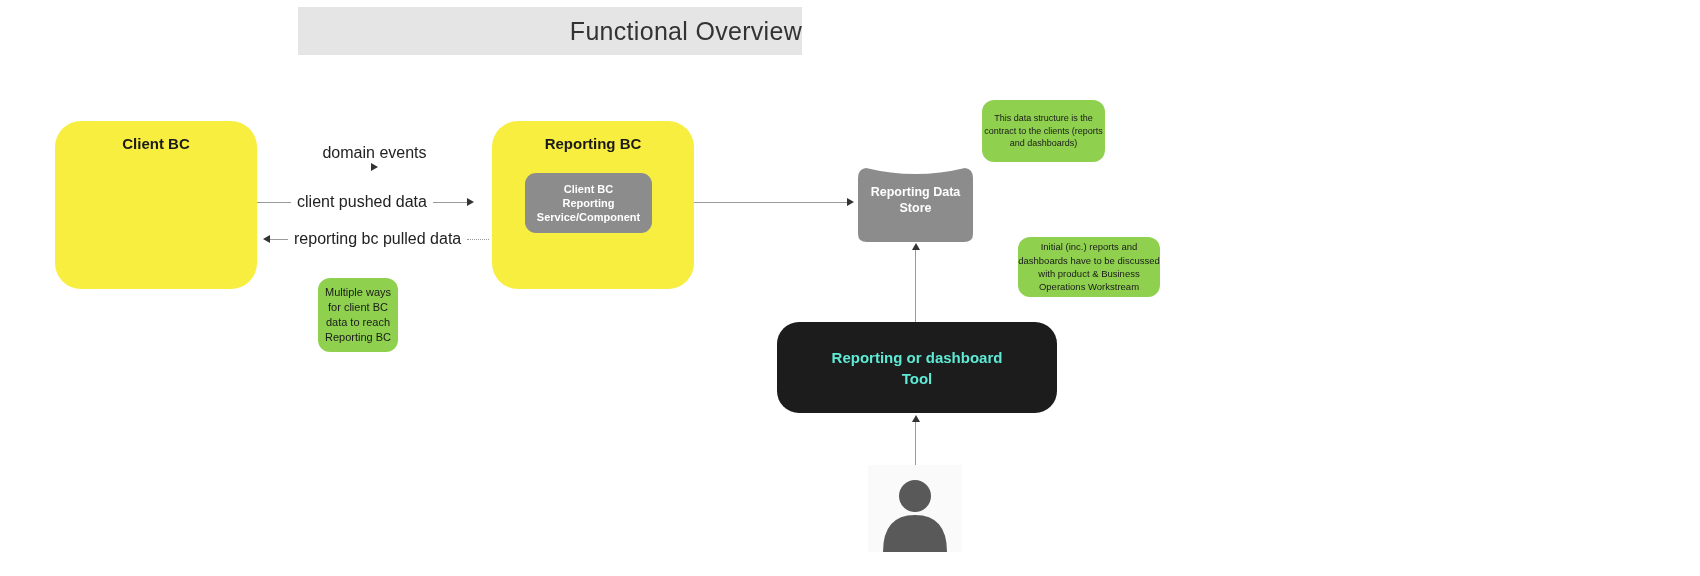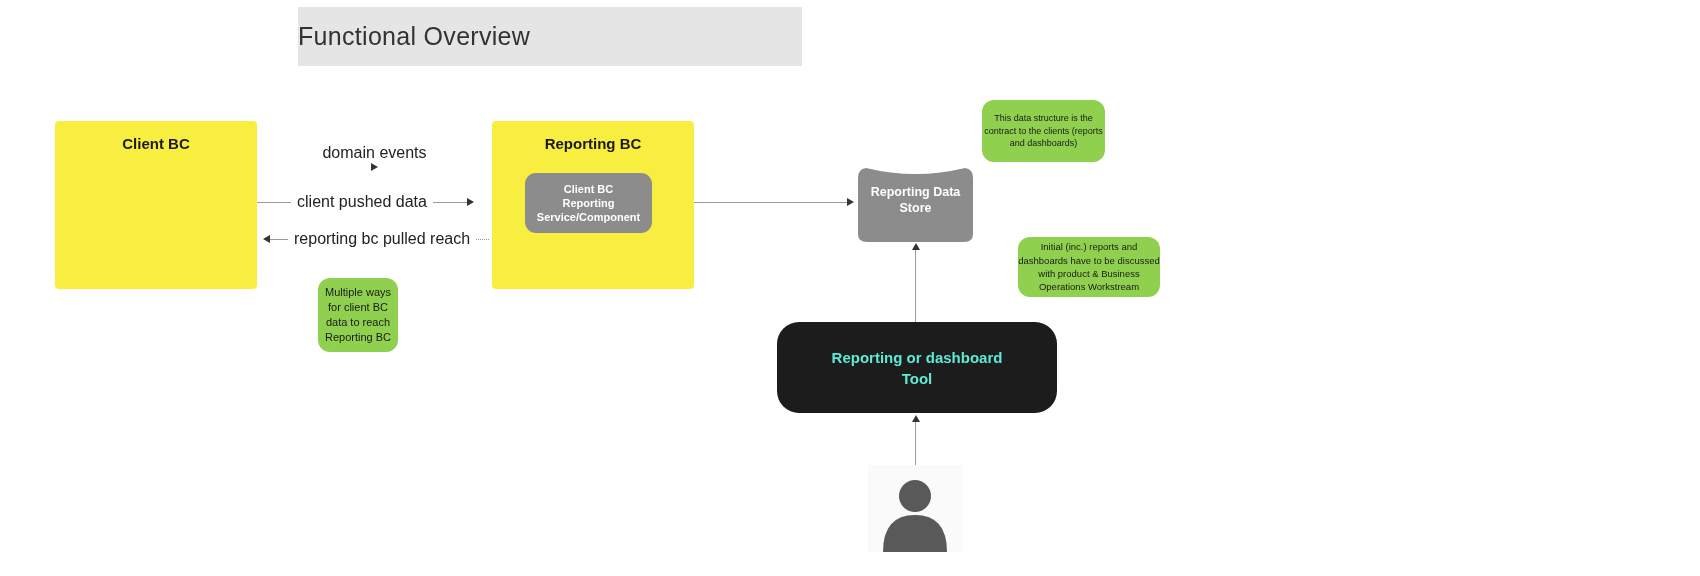--- a/index.html
+++ b/index.html
@@ -2,26 +2,26 @@
 <html><head>
 <meta charset="utf-8">
 <style>
   * { box-sizing: border-box; }
   html, body { margin: 0; padding: 0; background: #ffffff; }
   body { font-family: "Liberation Sans", sans-serif; }
   .canvas { position: relative; width: 1700px; height: 576px; background: #ffffff; overflow: hidden; }
   .abs { position: absolute; }
 
   
-  .title-bar { left: 298px; top: 7px; width: 504px; height: 59px; background: #e5e5e5;
-    display: flex; align-items: center; justify-content: flex-start; }
+  .title-bar { left: 298px; top: 7px; width: 504px; height: 48px; background: #e5e5e5;
+    display: flex; align-items: center; justify-content: flex-end; }
   .title-text { font-size: 25px; color: #333333; letter-spacing: 0.3px; }
 
   
-  .bc-box { width: 202px; height: 168px; background: #f8ee40; border-radius: 4px; }
+  .bc-box { width: 202px; height: 168px; background: #f8ee40; border-radius: 26px; }
   .bc-box.client { left: 55px; top: 121px; }
   .bc-box.reporting { left: 492px; top: 121px; }
   .bc-title { margin-top: 14px; text-align: center; font-weight: bold; font-size: 15px; color: #1a1a1a; }
 
   .component-box { position: absolute; left: 33px; top: 52px; width: 127px; height: 60px;
     background: #8c8c8c; border-radius: 11px; color: #ffffff; font-weight: bold; font-size: 11px;
     line-height: 1.3; display: flex; align-items: center; justify-content: center;
     text-align: center; white-space: pre-line; }
 
   
@@ -92,21 +92,21 @@
   <div class="abs arrow-row" style="left:257px; top:192px; width:217px;">
     <span class="seg grow"></span>
     <span class="arrow-label">client pushed data</span>
     <span class="seg grow"></span>
     <span class="head-r"></span>
   </div>
 
   <div class="abs arrow-row" style="left:263px; top:229px; width:226px;">
     <span class="head-l"></span>
     <span class="seg w18"></span>
-    <span class="arrow-label">reporting bc pulled reach</span>
+    <span class="arrow-label">reporting bc pulled data</span>
     <span class="seg grow dot"></span>
   </div>
 
   <div class="abs arrow-row" style="left:694px; top:192px; width:160px;">
     <span class="seg grow"></span>
     <span class="head-r"></span>
   </div>
 
   <div class="abs data-store">
     <svg width="115" height="80" viewBox="0 0 115 80">

